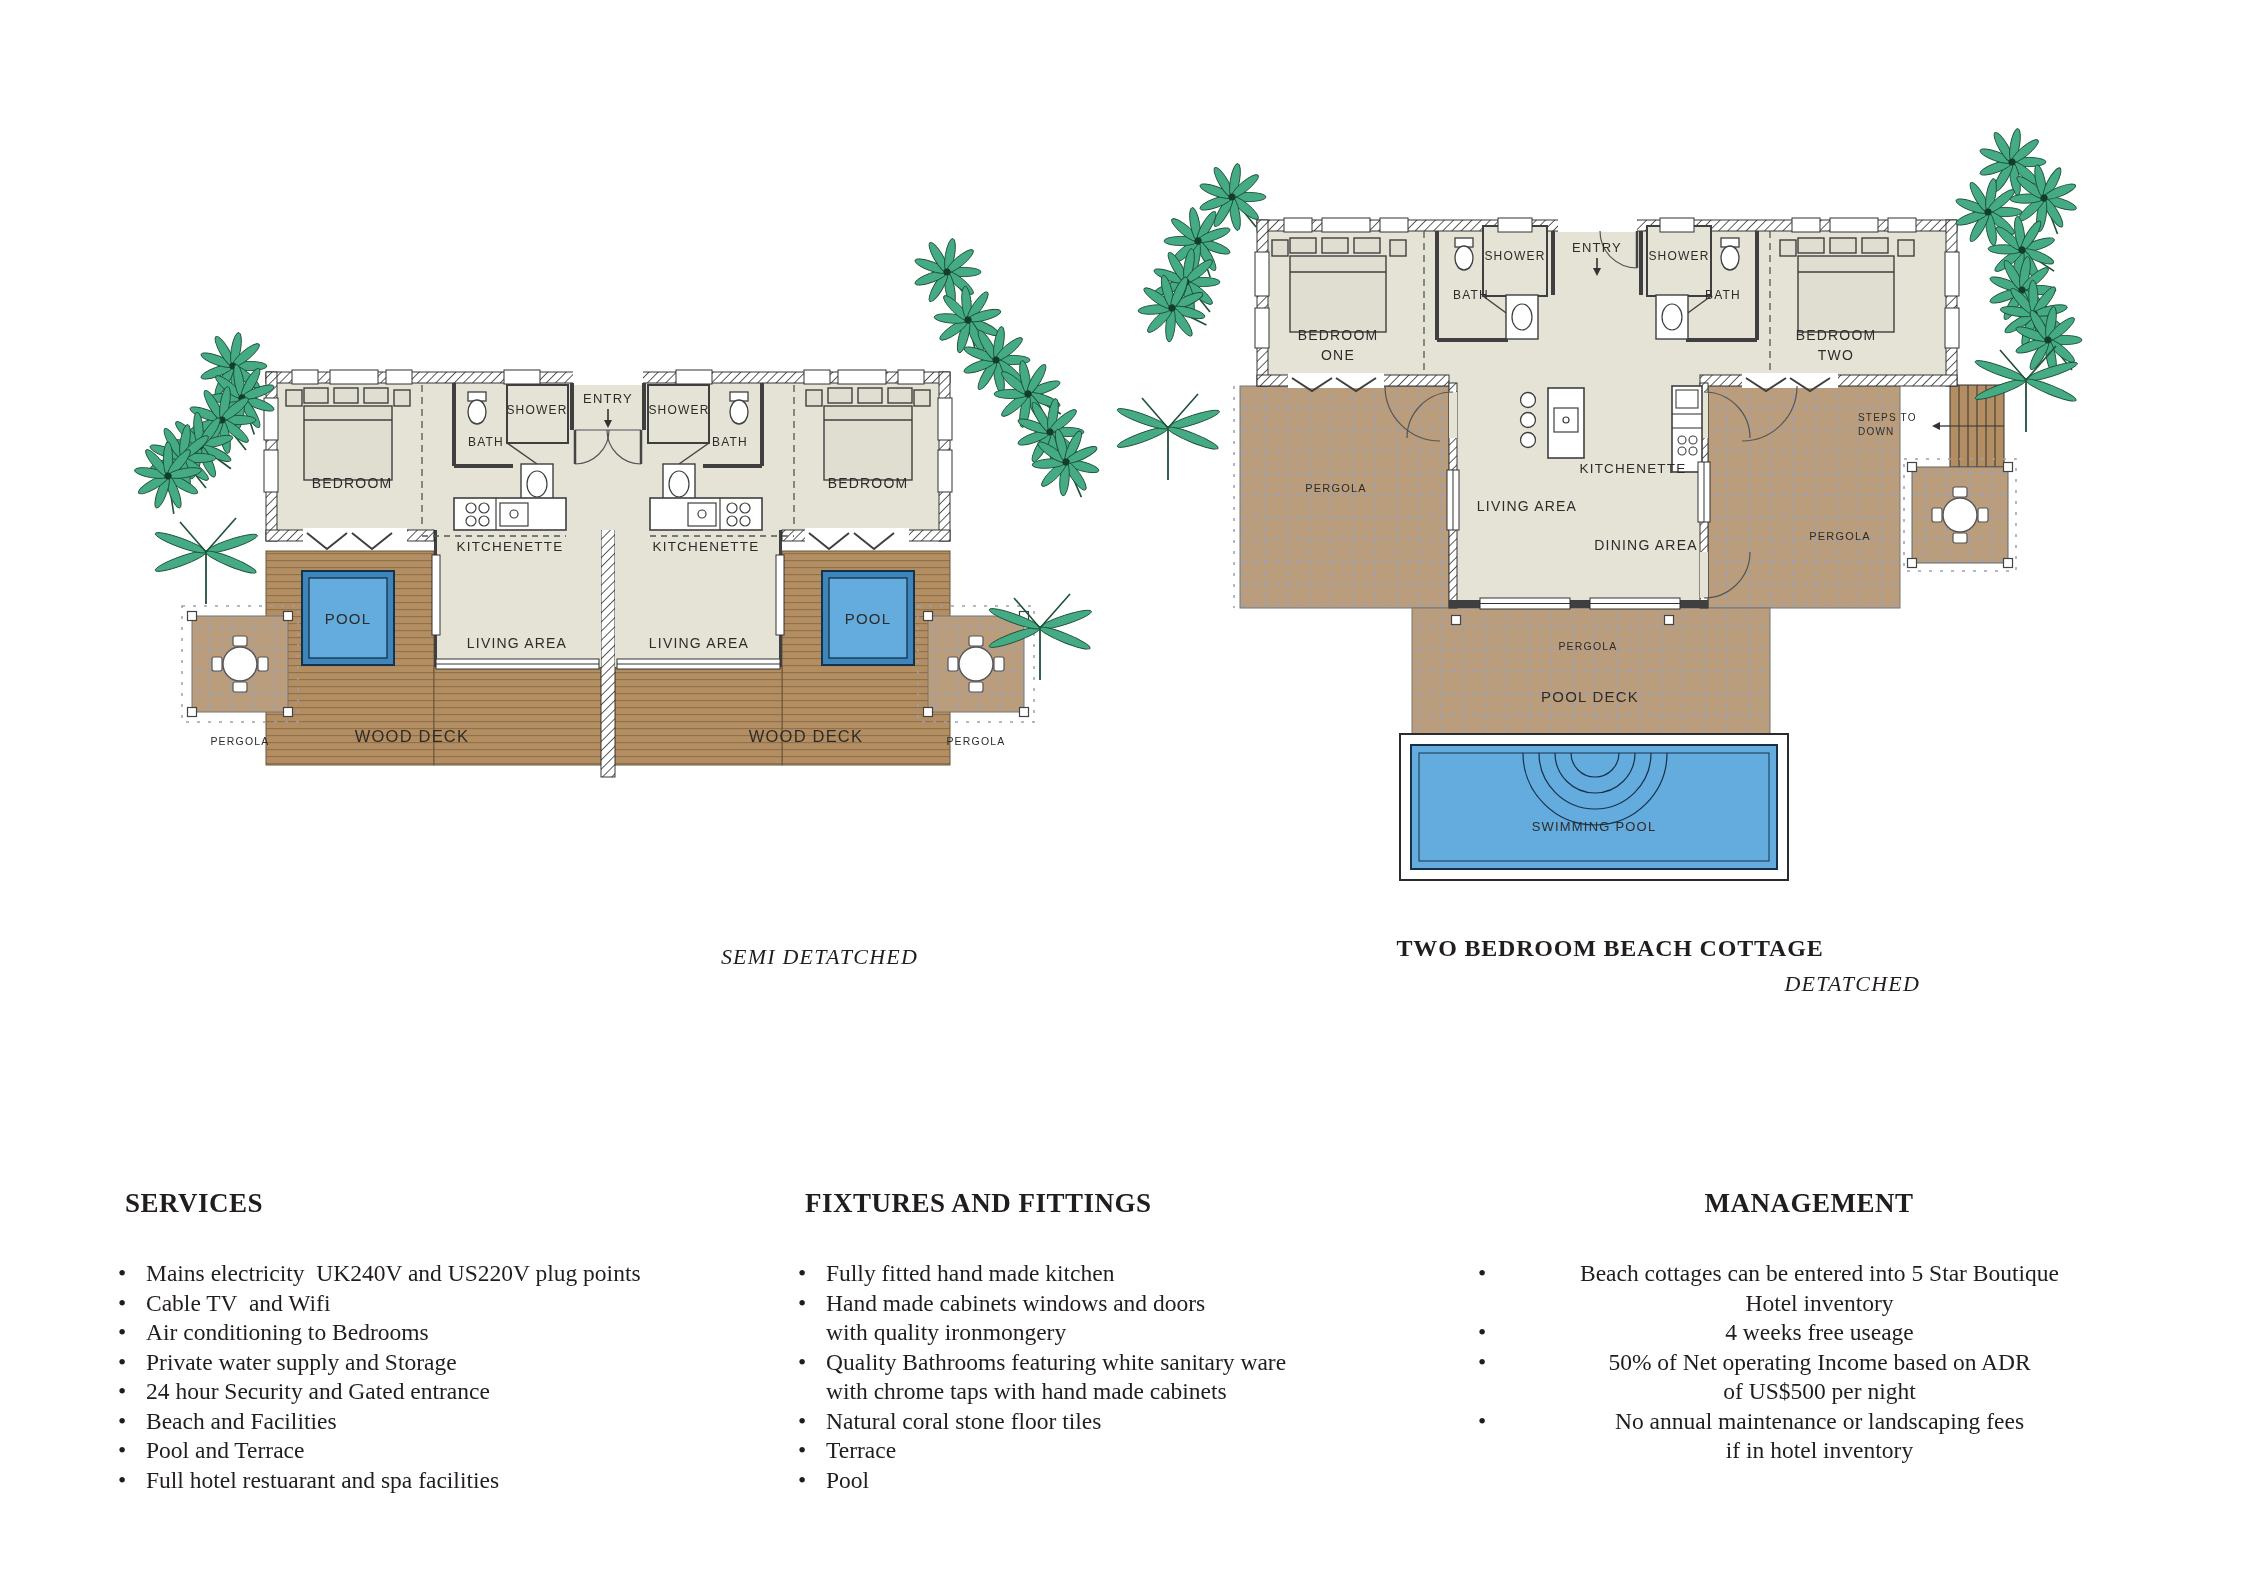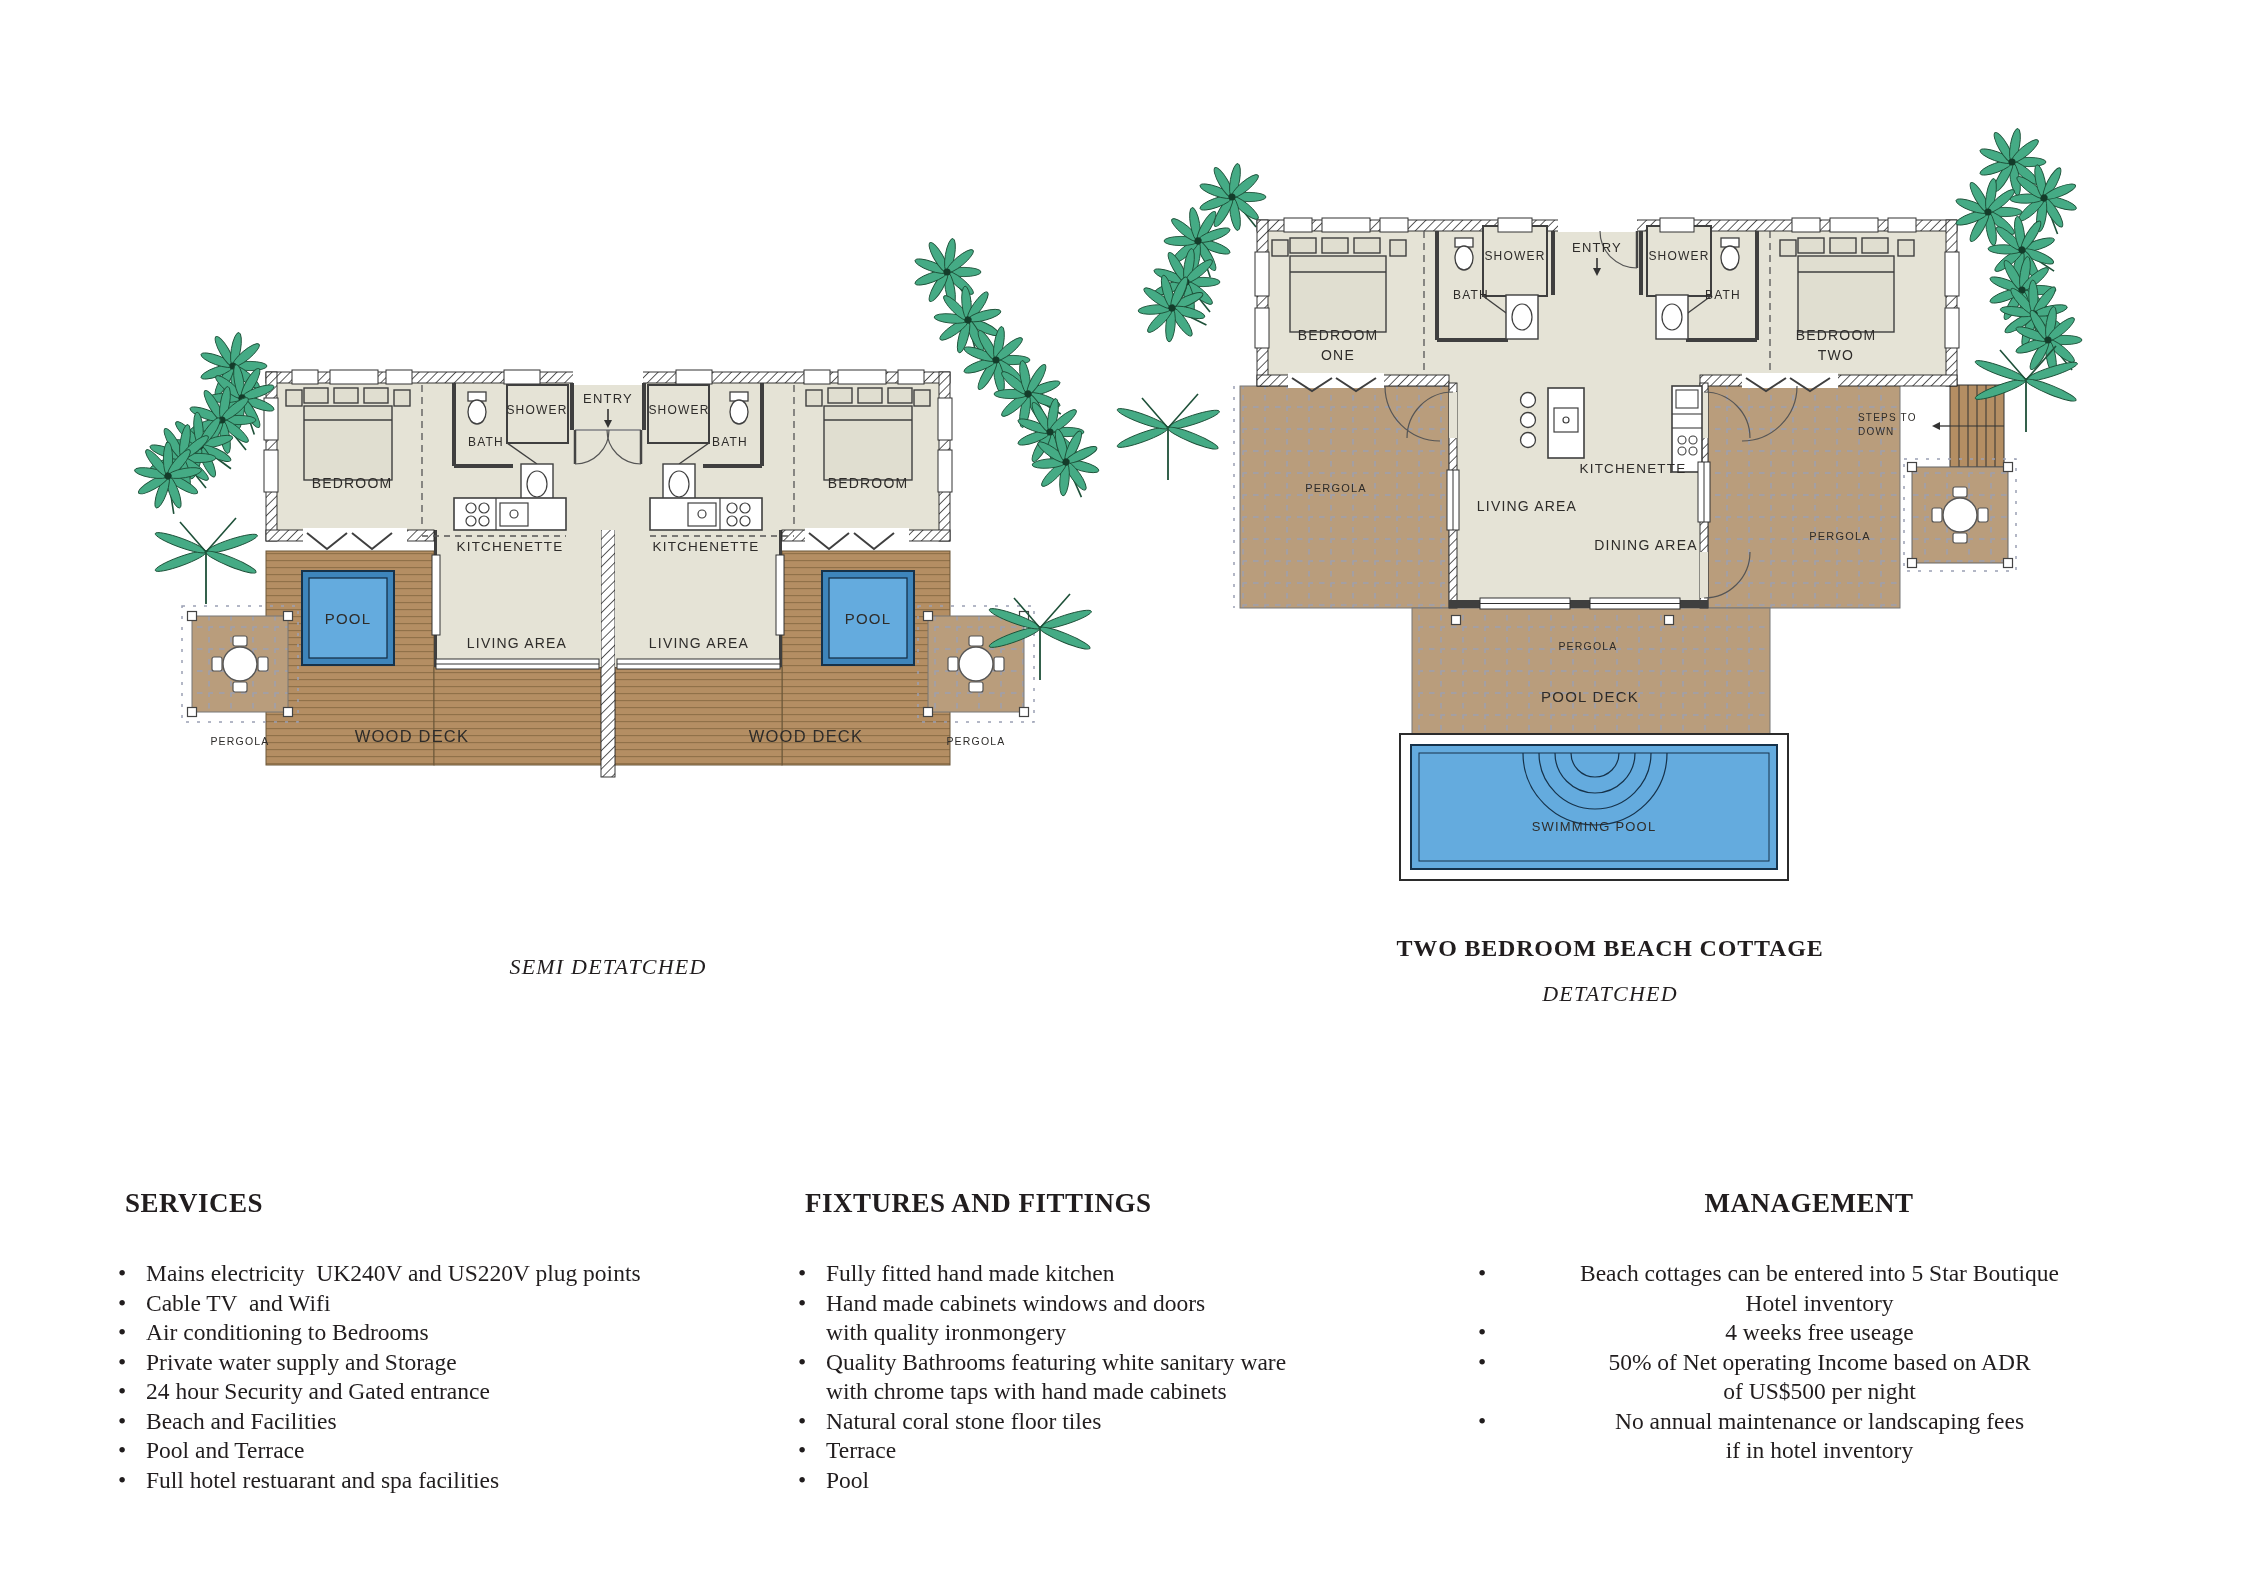--- a/index.html
+++ b/index.html
@@ -4,21 +4,21 @@
 <style>
   html,body{margin:0;padding:0;background:#ffffff;}
   .page{position:relative;width:2248px;height:1594px;background:#ffffff;overflow:hidden;
         font-family:"Liberation Sans",sans-serif;}
   .plansvg{position:absolute;left:0;top:0;}
   svg text{font-family:"Liberation Sans",sans-serif;fill:#2e2c2a;}
   .rlabel{letter-spacing:1.2px;}
   .caption{position:absolute;width:620px;text-align:center;color:#211d1e;
            font-family:"Liberation Serif",serif;}
   .caption .t{font-weight:bold;font-size:24px;letter-spacing:0.8px;}
-  .caption .s{font-style:italic;font-size:22px;letter-spacing:1.2px;margin-top:19px;}
+  .caption .s{font-style:italic;font-size:22px;letter-spacing:1.2px;margin-top:9px;text-align:right;}
   .col{position:absolute;color:#211d1e;font-family:"Liberation Serif",serif;}
   .col h2{font-size:27px;font-weight:bold;letter-spacing:0.5px;margin:0 0 40px 12px;}
   .row{position:relative;padding-left:33px;line-height:29.5px;font-size:23.5px;white-space:pre-wrap;}
   .row.first::before{content:"\2022";position:absolute;left:5px;top:0;}
 </style>
 </head>
 <body>
 
 <div class="page">
 

